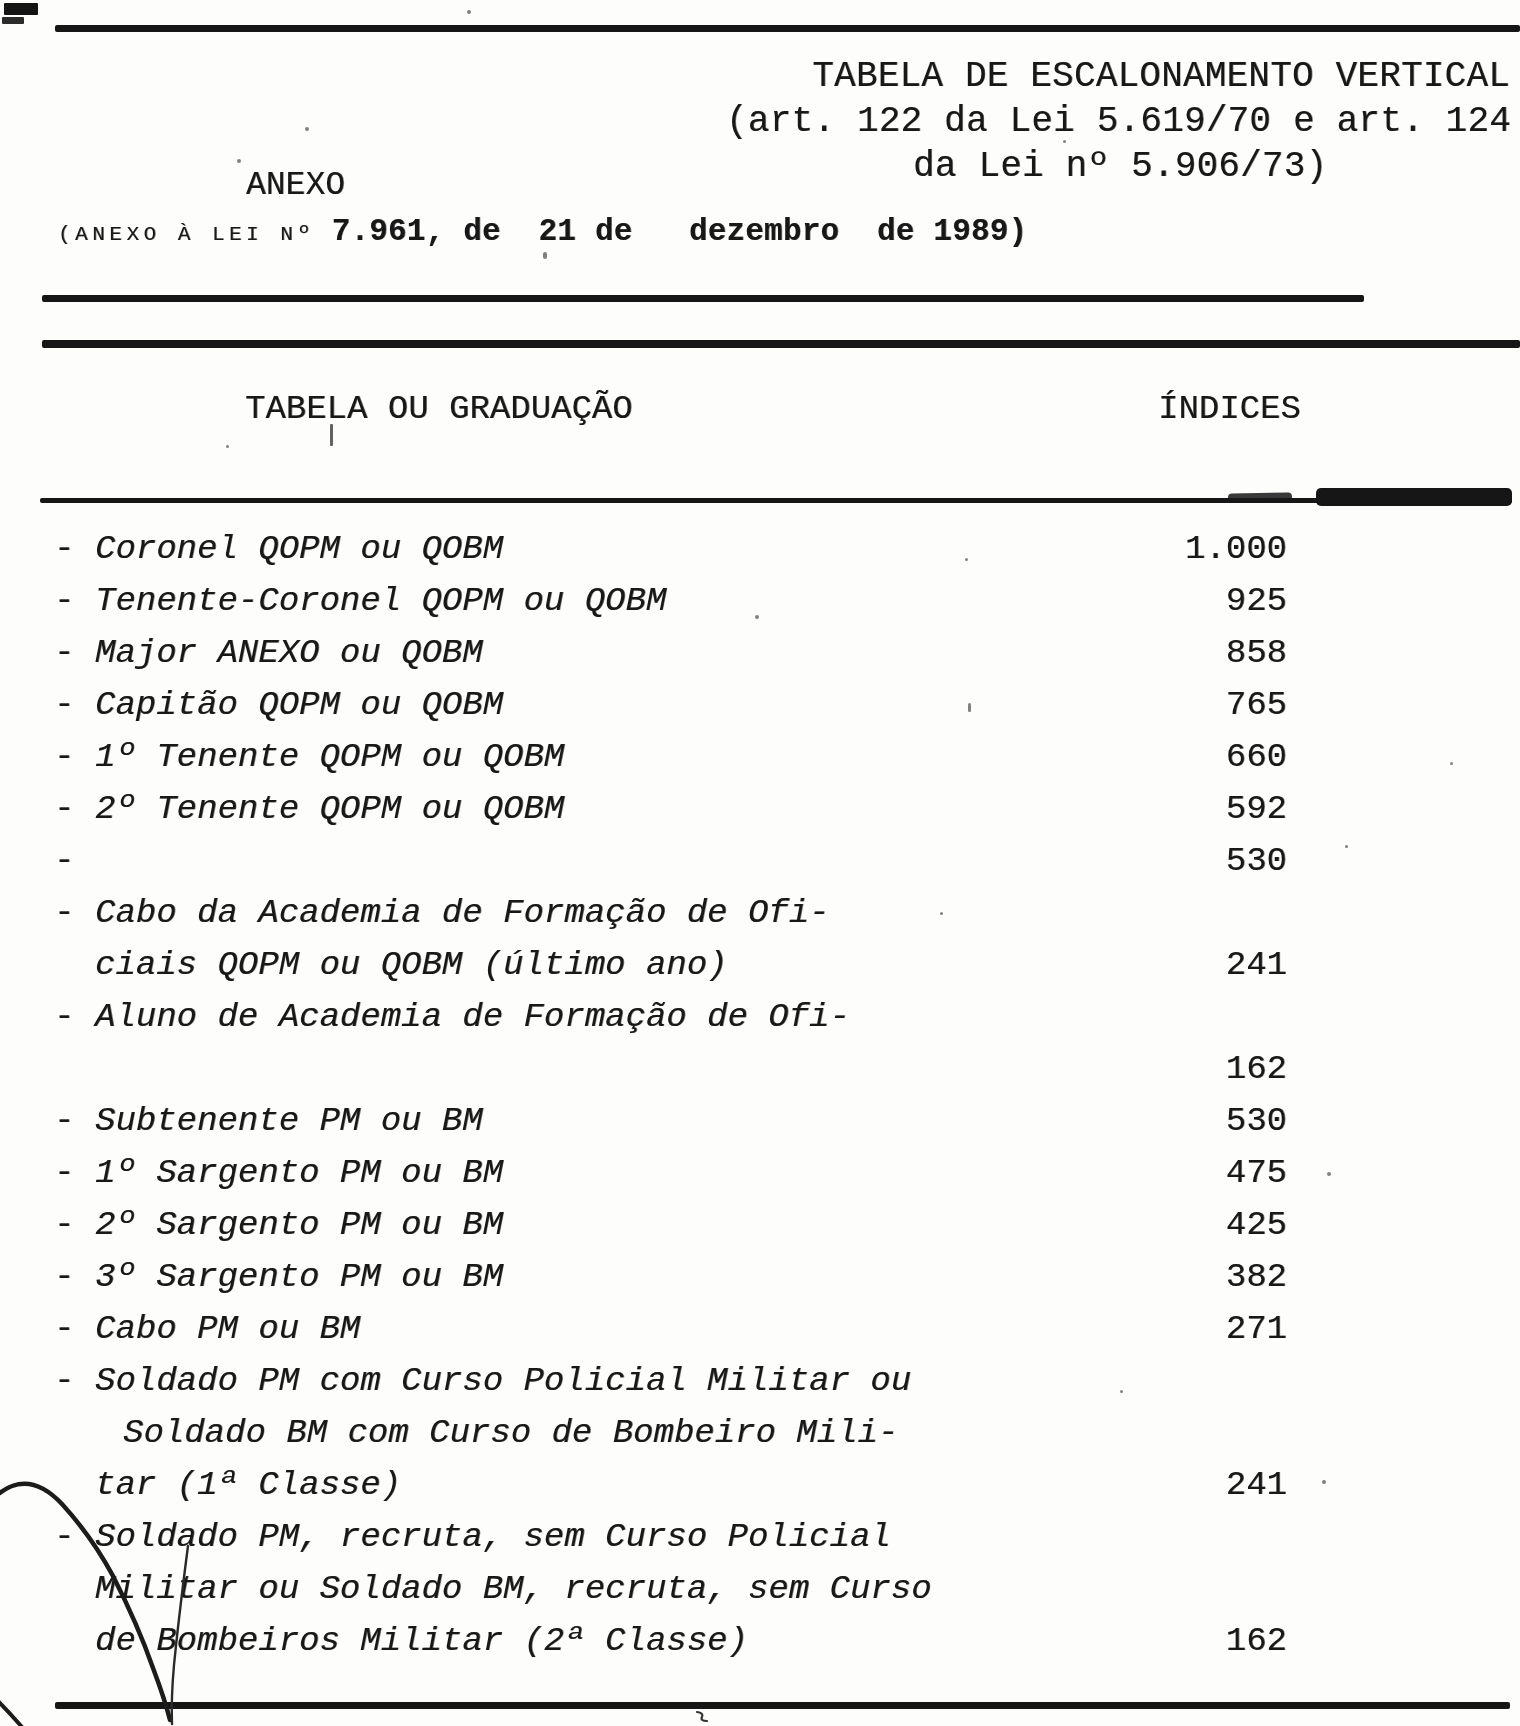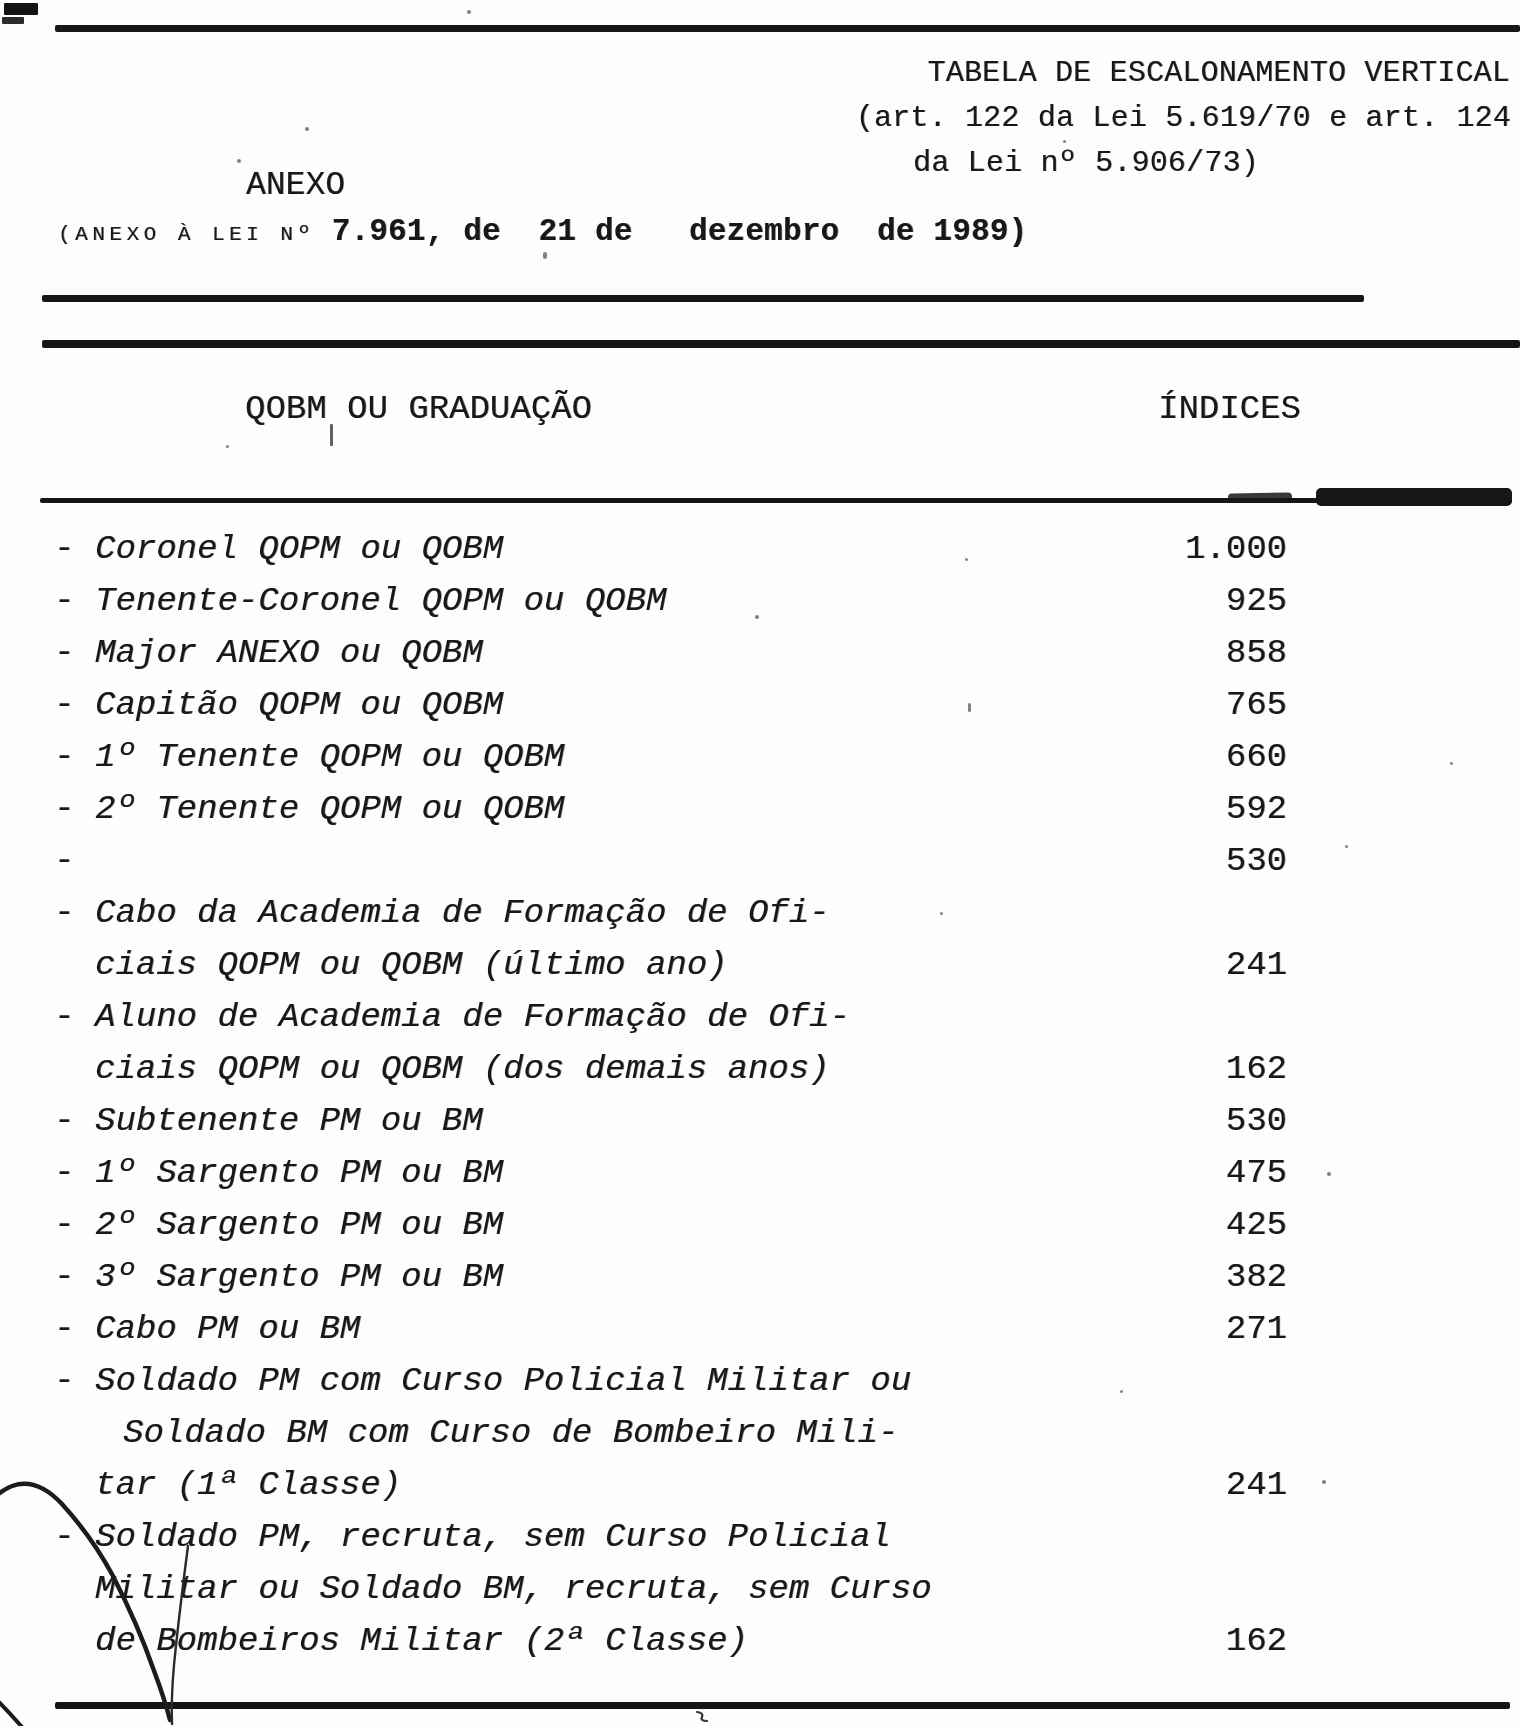--- a/index.html
+++ b/index.html
@@ -9,21 +9,21 @@
     background:#fdfdfc;
     font-family:"Liberation Mono","DejaVu Sans Mono",monospace;
     color:#181818;
     overflow:hidden;
   }
   .ink{ text-shadow: 0.7px 0.4px 0.4px rgba(15,15,15,0.5); }
   .abs{ position:absolute; white-space:pre; }
   .rule{ position:absolute; background:#161616; border-radius:2px; }
 
   
-  .title-line{ font-size:30px; letter-spacing:0.2px; }
+  .title-line{ font-size:36px; letter-spacing:0.2px; }
   .t1{ top:56px;  right:10px; }
   .t2{ top:101px; right:9px;  }
   .t3{ top:146px; left:913px; }
   .annex-label{ top:167px; left:246px; font-size:33px; }
   .annex-ref{ top:213px; left:58px; line-height:38px; }
   .ref-pre{ font-size:21px; letter-spacing:4.5px; white-space:pre; }
   .ref-fill{ font-size:31px; font-weight:700; white-space:pre; letter-spacing:0.2px; }
 
   
   .rule-top{ top:25px;  left:55px; width:1465px; height:7px; }
@@ -62,21 +62,21 @@
   <div class="abs ink title-line t1">TABELA DE ESCALONAMENTO VERTICAL</div>
   <div class="abs ink title-line t2">(art. 122 da Lei 5.619/70 e art. 124</div>
   <div class="abs ink title-line t3">da Lei nº 5.906/73)</div>
 
   <div class="abs ink annex-label">ANEXO</div>
   <div class="abs annex-ref"><span class="ink ref-pre">(ANEXO À LEI Nº </span><span class="ink ref-fill">7.961, de  21 de   dezembro  de 1989)</span></div>
 
   <div class="rule rule-a"></div>
   <div class="rule rule-b"></div>
 
-  <div class="abs ink col-hdr col-posto">QOBM OU GRADUAÇÃO</div>
+  <div class="abs ink col-hdr col-posto">TABELA OU GRADUAÇÃO</div>
   <div class="abs ink col-hdr col-indices">ÍNDICES</div>
 
   <div class="rule rule-hdr"></div>
   <div class="rule hdr-blob"></div>
   <div class="rule hdr-blob2"></div>
 
   <div id="rows">
       <div class="row" style="top: 530px;">
         <span class="dash ink">-</span>
         <span class="label ink">Coronel QOPM ou QOBM</span>
@@ -121,21 +121,20 @@
         <span class="label ink">ciais QOPM ou QOBM (último ano)</span>
         <span class="value ink">241</span>
       </div>
       <div class="row" style="top: 998px;">
         <span class="dash ink">-</span>
         <span class="label ink">Aluno de Academia de Formação de Ofi-</span>
         <span class="value ink"></span>
       </div>
       <div class="row" style="top: 1050px;">
         <span class="dash ink"></span>
-        <span class="label ink">ciais QOPM ou QOBM (dos demais anos)</span>
         <span class="value ink">162</span>
       </div>
       <div class="row" style="top: 1102px;">
         <span class="dash ink">-</span>
         <span class="label ink">Subtenente PM ou BM</span>
         <span class="value ink">530</span>
       </div>
       <div class="row" style="top: 1154px;">
         <span class="dash ink">-</span>
         <span class="label ink">1º Sargento PM ou BM</span>

